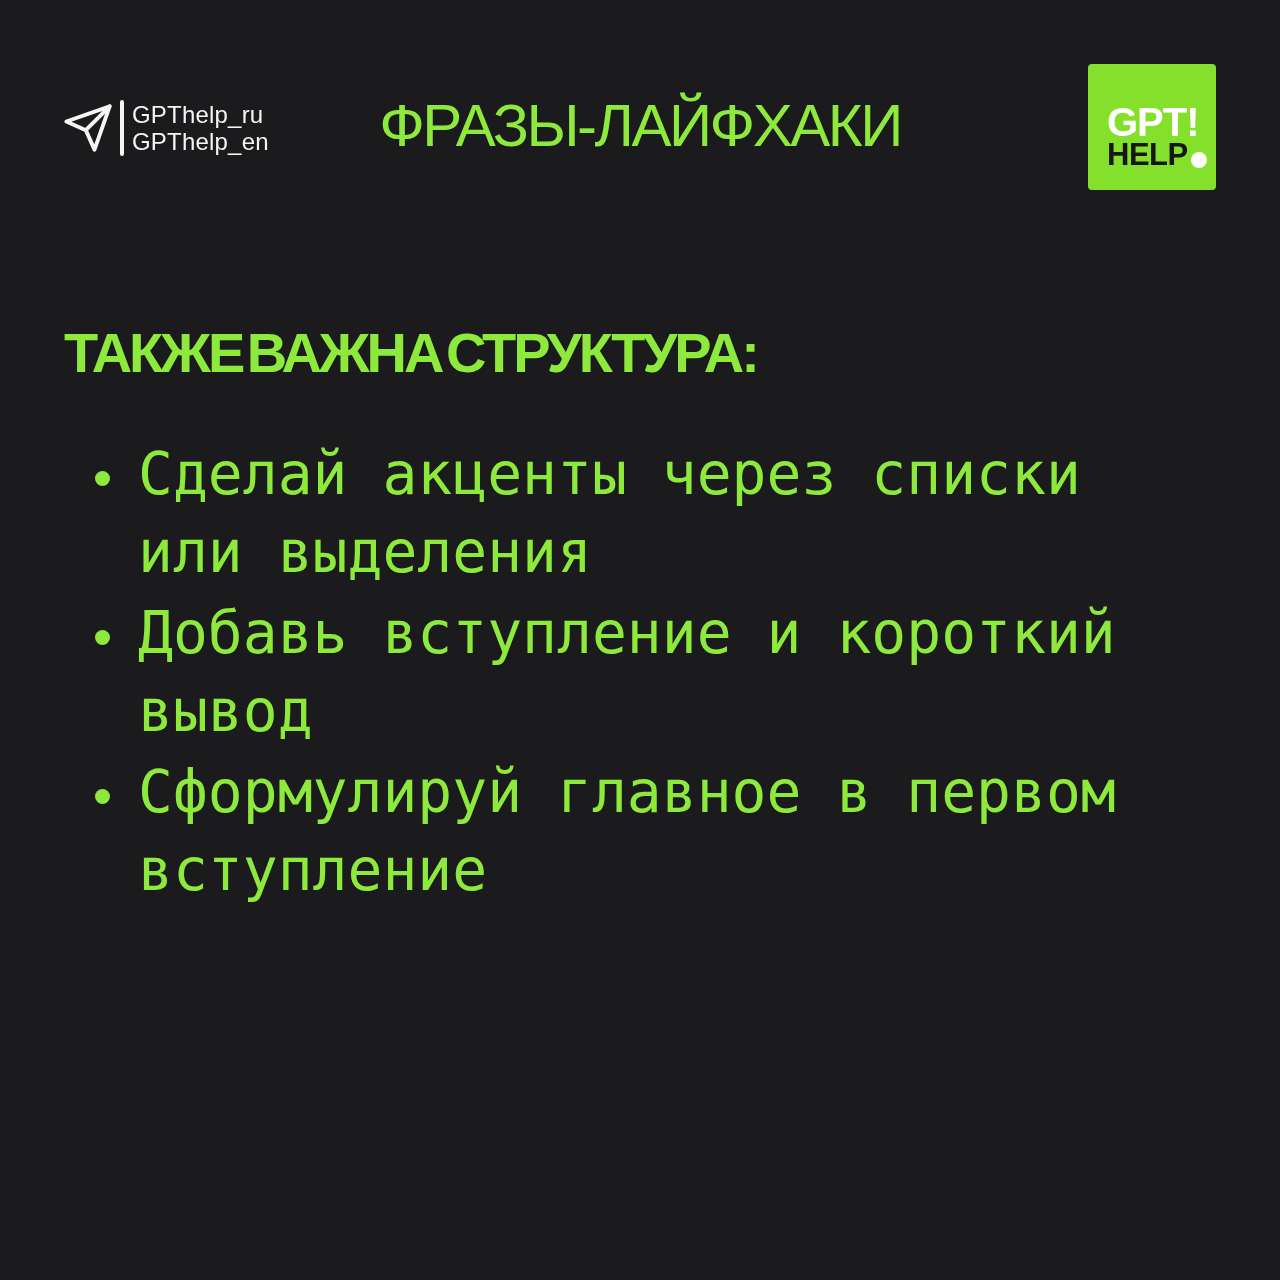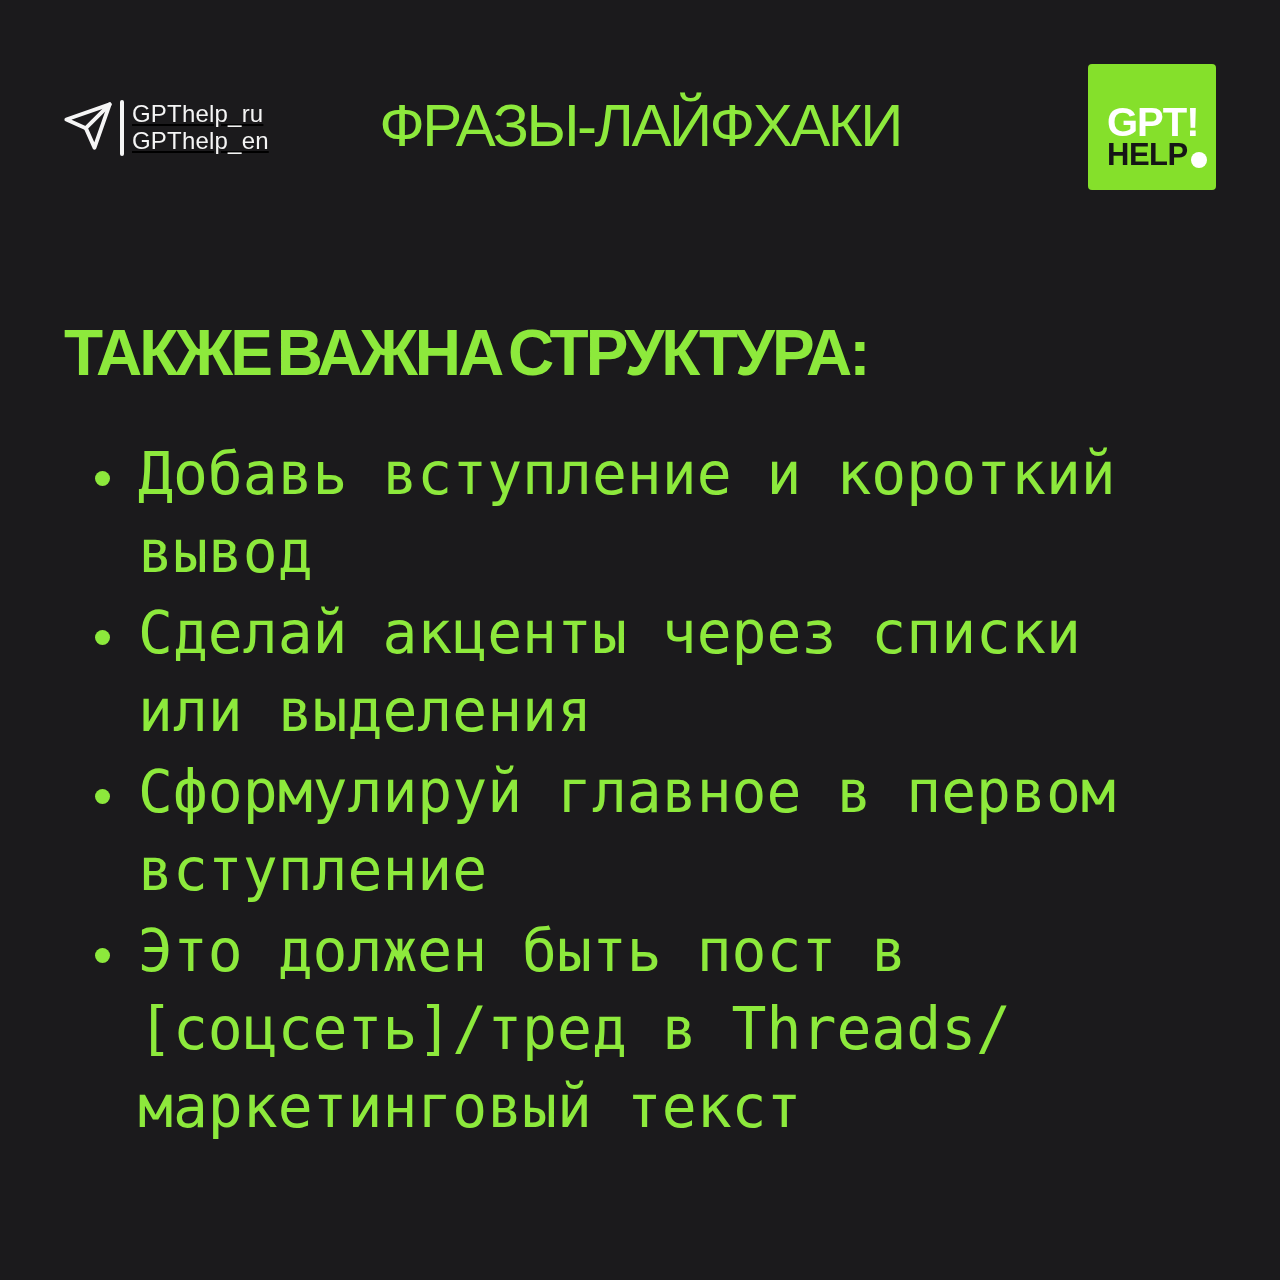--- a/index.html
+++ b/index.html
@@ -15,22 +15,21 @@
     height: 1280px;
     background: var(--background, #1b1a1c);
   }
 
   
   .tg-block {
     position: absolute;
     left: 62px;
     top: 100px;
     display: flex;
-    align-items: flex-start;
-    text-decoration: underline;
+    align-items: center;
   }
   .tg-plane {
     width: 52px;
     height: 52px;
     flex: 0 0 auto;
   }
   .tg-divider {
     width: 4px;
     height: 56px;
     background: var(--white, #f5f5f5);
@@ -92,21 +91,21 @@
     align-self: flex-end;
     margin-bottom: 2px;
   }
 
   
   .slide-heading {
     position: absolute;
     left: 64px;
     top: 313px;
     color: var(--accent_green, #8de93c);
-    font-size: 64px;
+    font-size: 56px;
     line-height: 80px;
     font-weight: 700;
     letter-spacing: -3px;
     word-spacing: -8px;
     white-space: nowrap;
   }
   .bullet-list {
     position: absolute;
     left: 95px;
     top: 435px;
@@ -162,29 +161,25 @@
       <span>HELP</span>
       <span class="logo-dot"></span>
     </div>
   </div>
 
   <h1 class="slide-heading">ТАКЖЕ ВАЖНА СТРУКТУРА:</h1>
 
   <ul class="bullet-list">
       <li>
         <span class="dot"></span>
+        <span class="li-text">Сделай акценты через списки или выделения</span>
+      </li>
+      <li>
+        <span class="dot"></span>
         <span class="li-text">Добавь вступление и короткий вывод</span>
       </li>
       <li>
         <span class="dot"></span>
-        <span class="li-text">Сделай акценты через списки или выделения</span>
-      </li>
-      <li>
-        <span class="dot"></span>
         <span class="li-text">Сформулируй главное в первом вступление</span>
-      </li>
-      <li>
-        <span class="dot"></span>
-        <span class="li-text">Это должен быть пост в [соцсеть]/тред в Threads/маркетинговый текст</span>
       </li>
     </ul>
 
 </div>
 
 </body></html>

